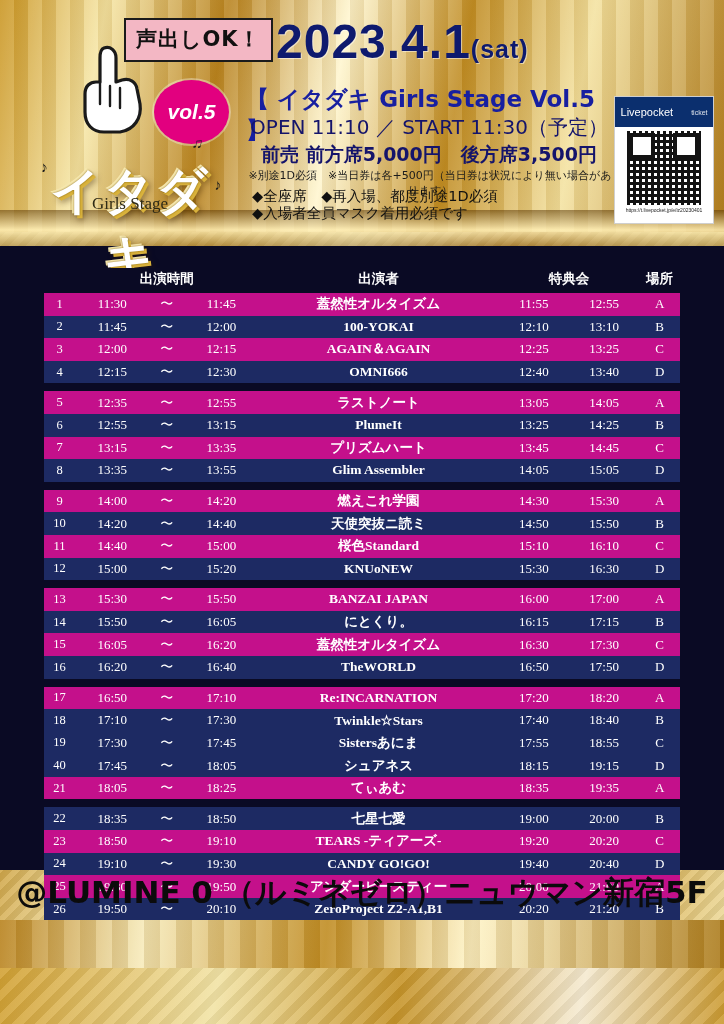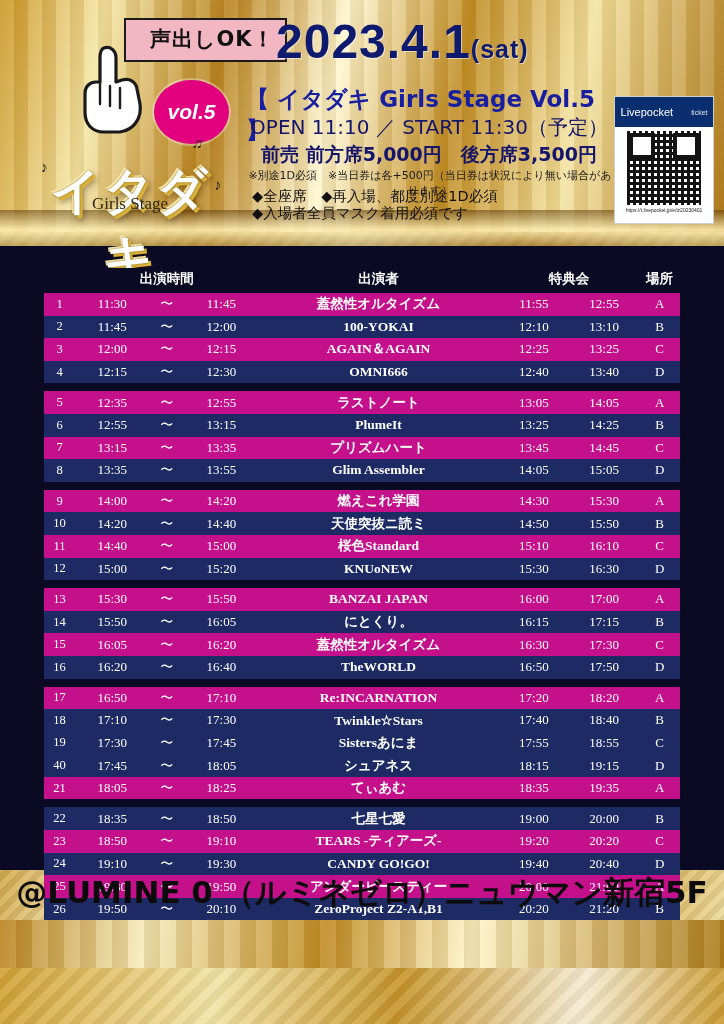--- a/index.html
+++ b/index.html
@@ -124,21 +124,21 @@
   .note3 { left: 196px; top: 168px; transform: rotate(-6deg); }
 
   
   .koedashi {
     position: absolute;
     left: 124px; top: 18px;
     background: #f3b7c4;
     color: #111111;
     font-size: 21px;
     font-weight: bold;
-    padding: 5px 10px 7px 24px;
+    padding: 5px 10px 7px 10px;
     border: 2px solid #1b1b1b;
     letter-spacing: 1px;
     font-family: "DejaVu Sans", sans-serif;
   }
 
   
   .date-line {
     position: absolute;
     left: 276px; top: 14px;
     color: #0e1a6e;

